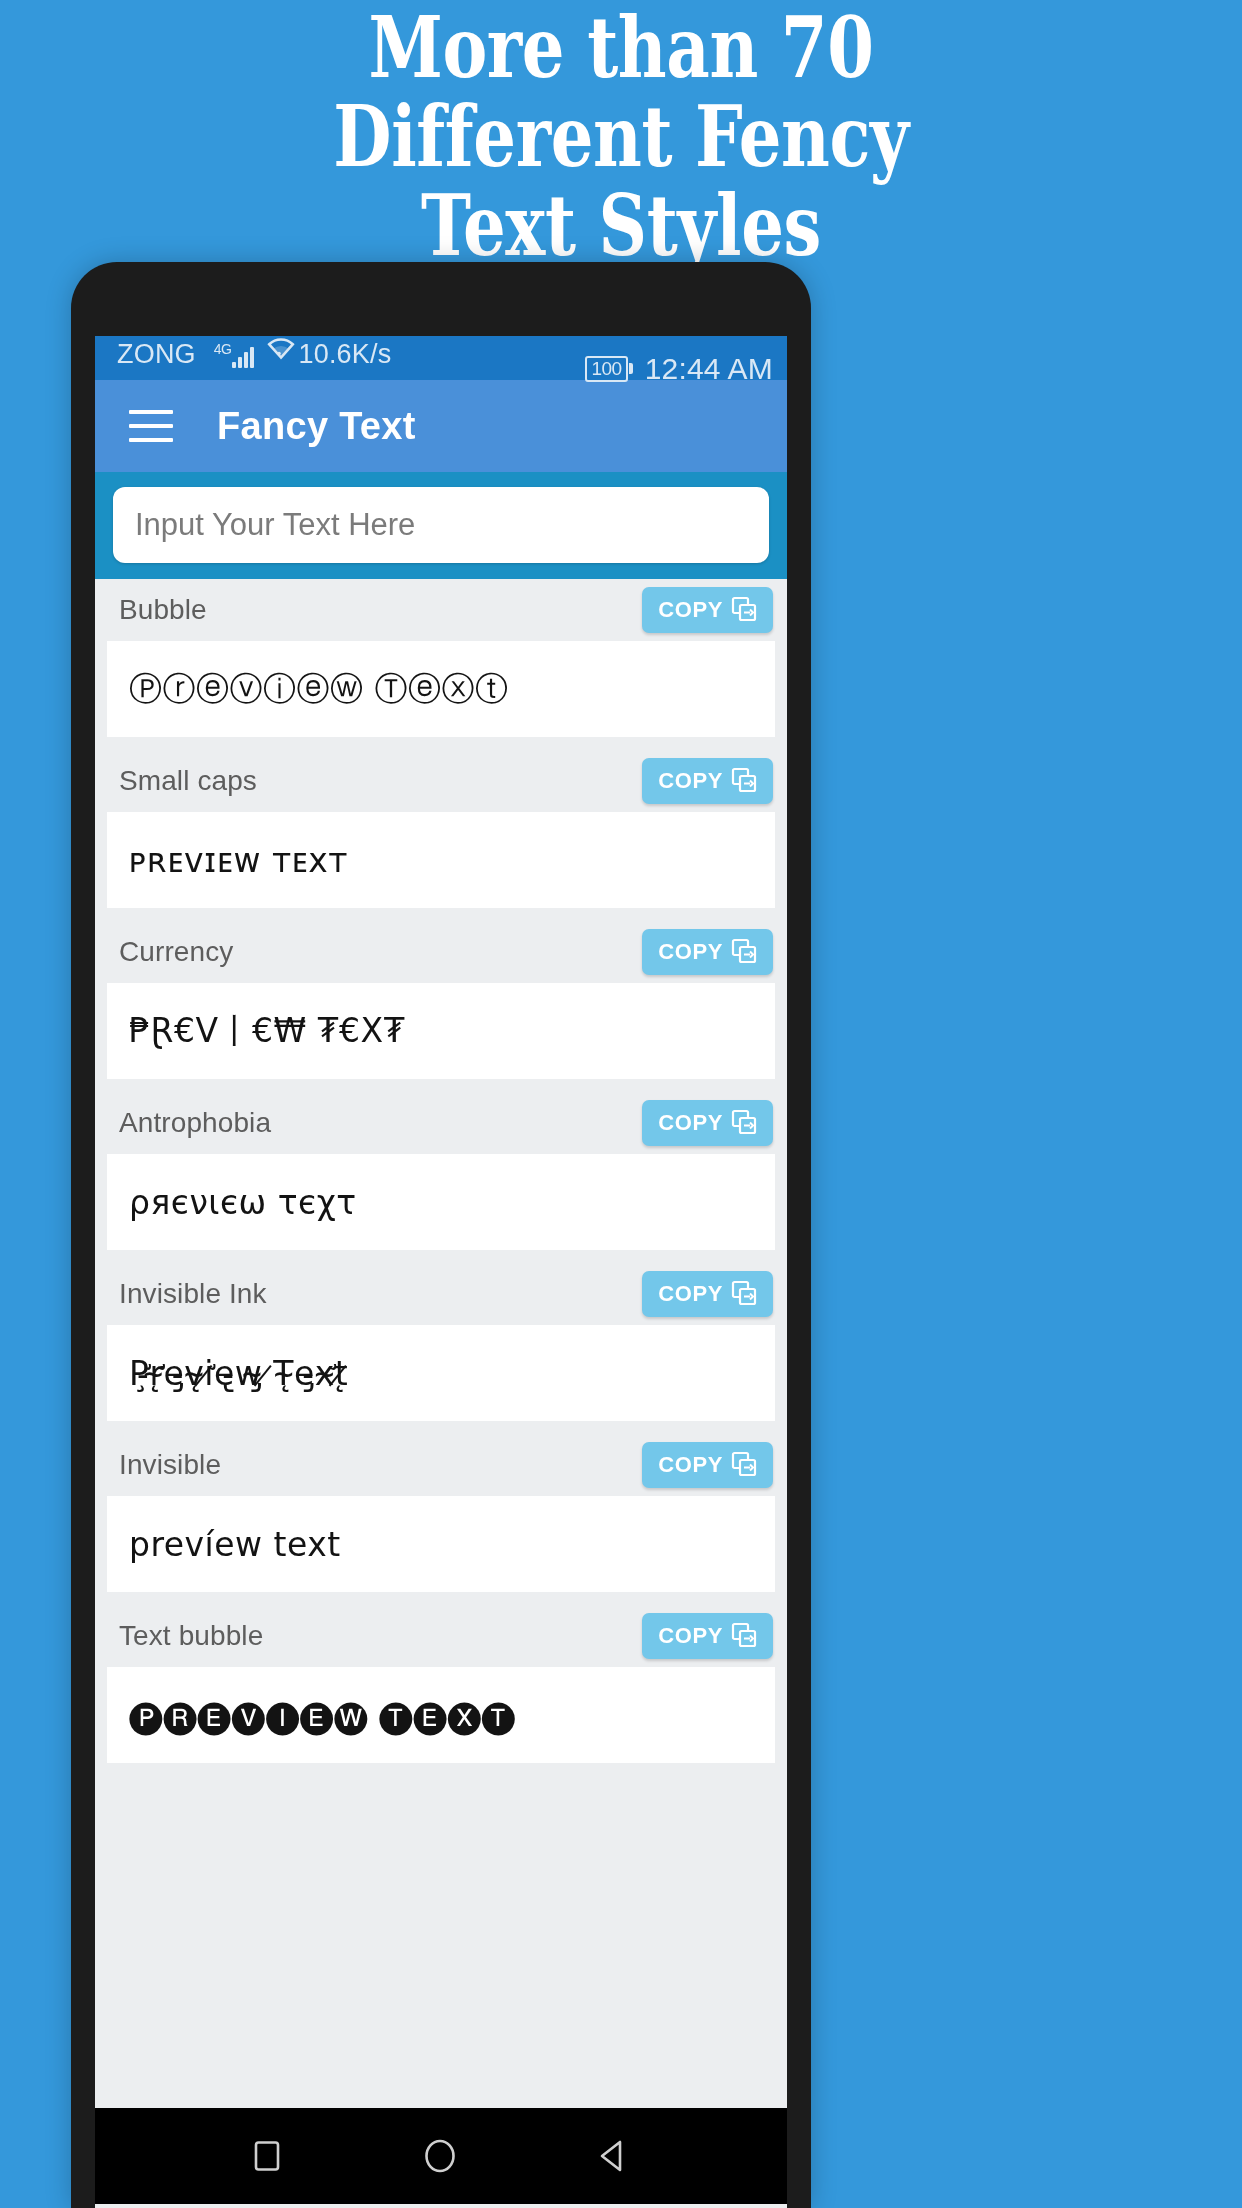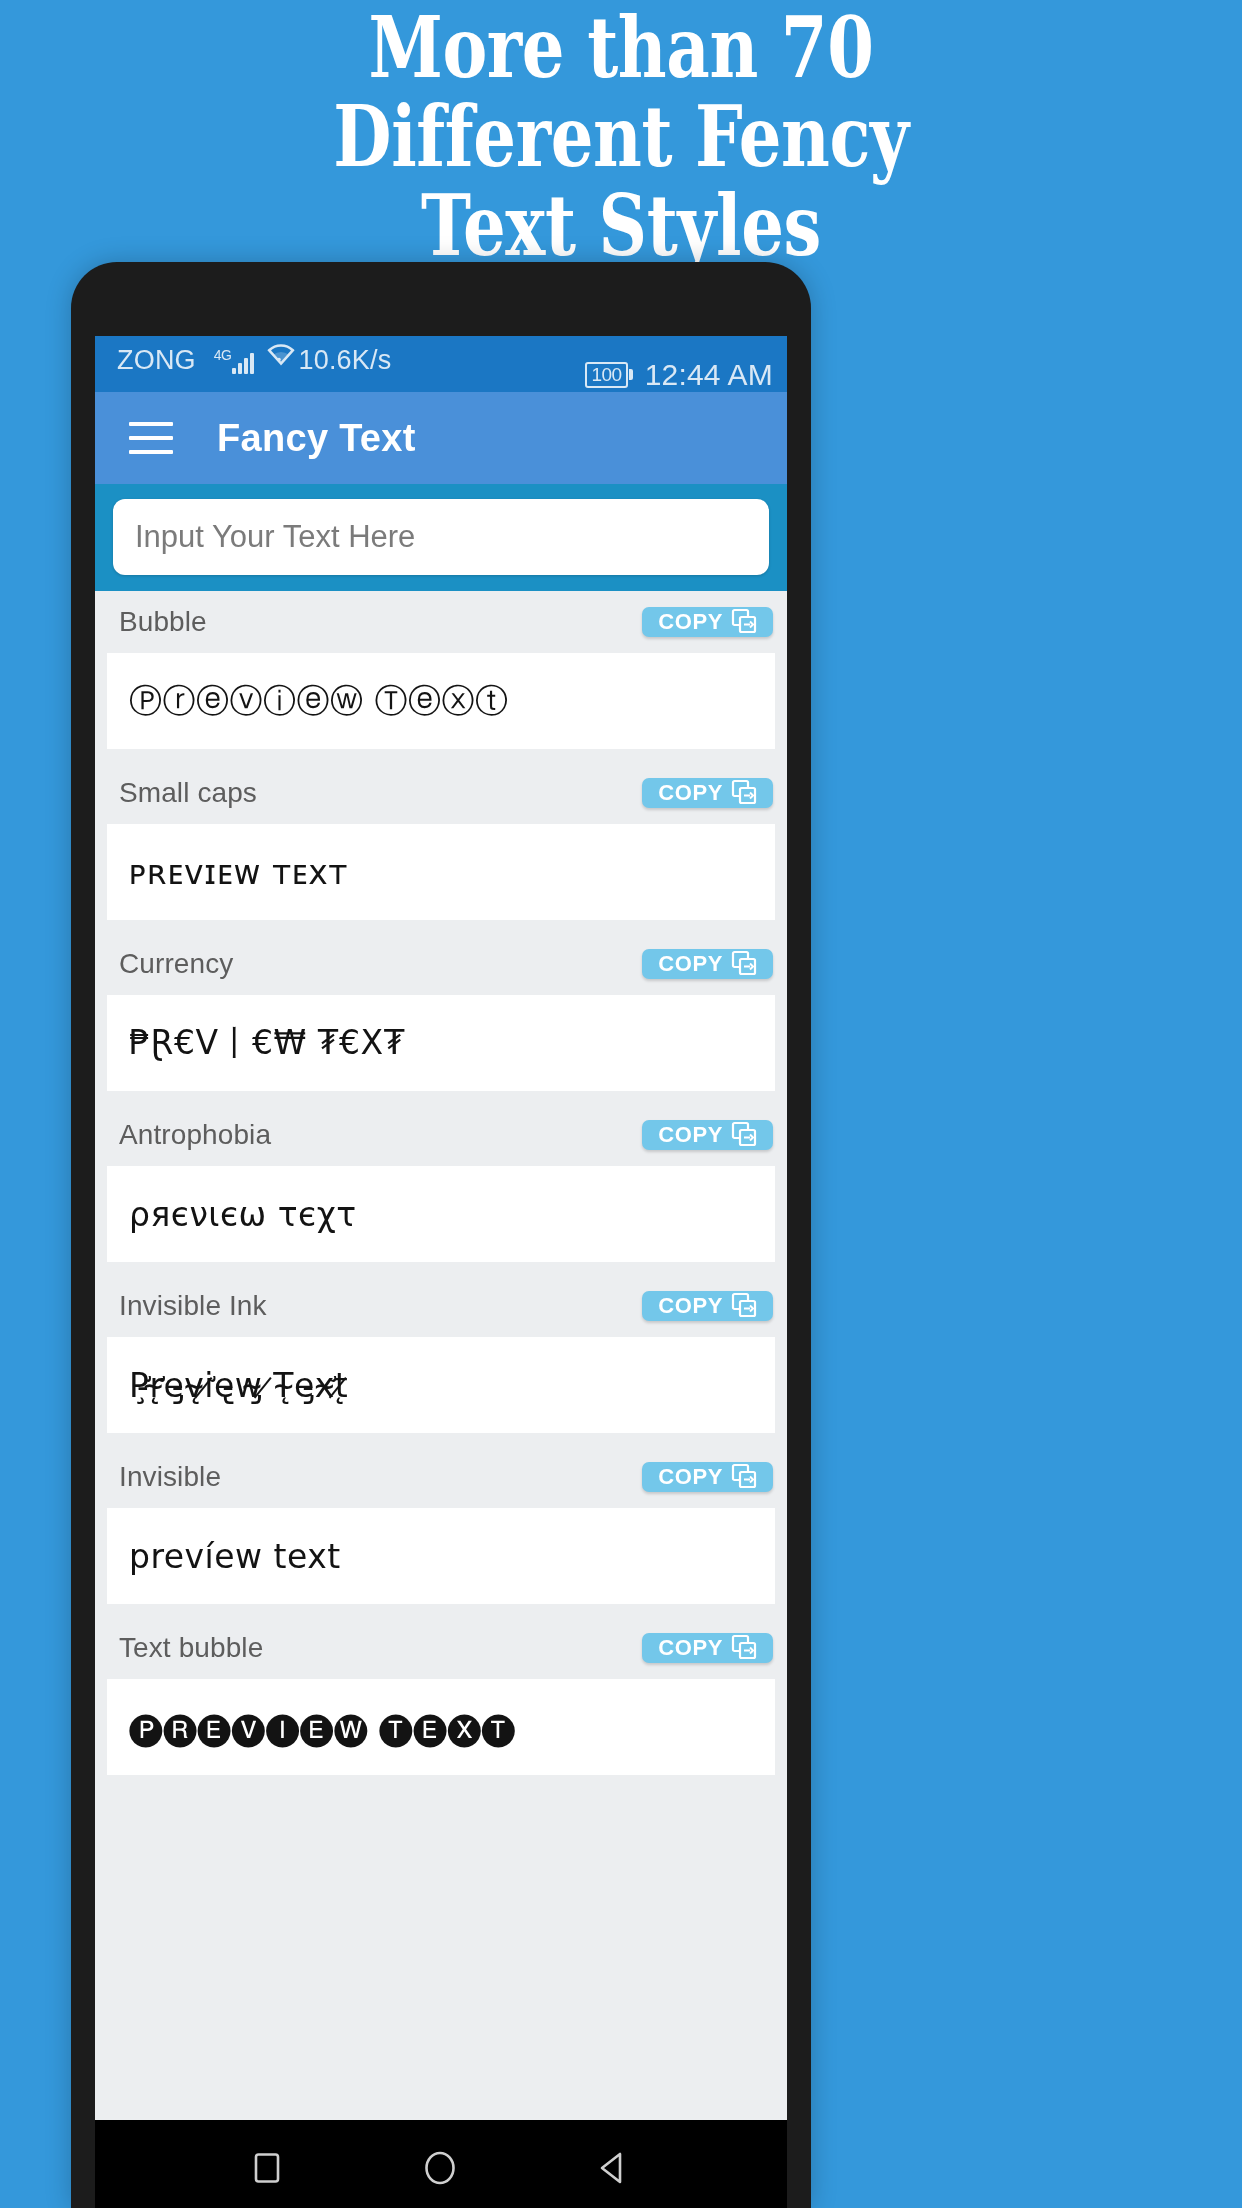--- a/index.html
+++ b/index.html
@@ -54,21 +54,21 @@
     left: 24px;
     top: 74px;
     width: 692px;
     height: 1872px;
     background: #eceef0;
     overflow: hidden;
   }
 
   
   .status-bar {
-    height: 56px;
+    height: 44px;
     background: #1b77c4;
     display: flex;
     align-items: center;
     padding: 0 14px 12px 22px;
     color: #d9e8f5;
     font-size: 27px;
     letter-spacing: 0.2px;
   }
   .status-left { display: flex; align-items: flex-end; gap: 0; flex: 1; }
   .carrier { font-size: 27px; line-height: 1; }
@@ -187,21 +187,21 @@
   }
   .row-label {
     font-size: 28px;
     color: #5d5d5d;
     letter-spacing: 0.1px;
   }
   .copy-btn {
     background: #73c7ea;
     border: none;
     border-radius: 7px;
-    height: 30px;
+    height: 46px;
     padding: 0 16px;
     display: flex;
     align-items: center;
     gap: 8px;
     cursor: pointer;
     box-shadow: 0 2px 3px rgba(0,0,0,0.16);
   }
   .copy-label {
     color: #ffffff;
     font-size: 22px;

